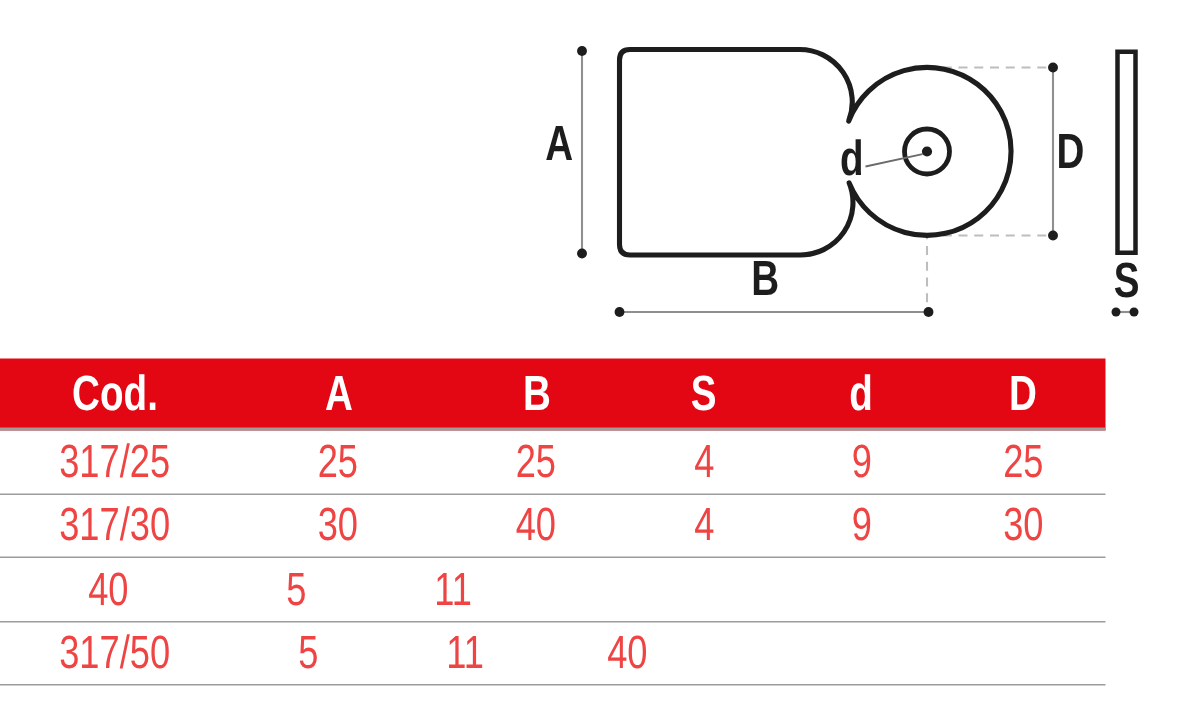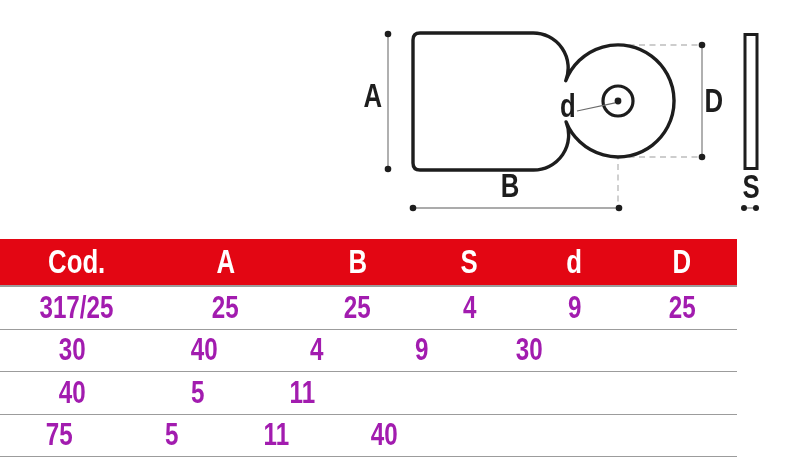--- a/index.html
+++ b/index.html
@@ -13,21 +13,21 @@
 
   
   .spec-table{position:absolute;left:0;top:239px;width:737px;}
   .thead{display:flex;height:46px;background:#e30613;border-bottom:2px solid #9c9c9c;
          align-items:center;}
   .tr{display:flex;height:41.5px;border-bottom:1.5px solid #9c9c9c;align-items:center;}
   .th,.td{text-align:center;overflow:visible;}
   .c0{width:153px;text-align:center;} .c1{width:145px;} .c2{width:119px;}
   .c3{width:105px;} .c4{width:105px;} .c5{width:110px;}
   .th{color:#ffffff;font-size:33px;font-weight:bold;}
-  .td{color:#a21caf;font-size:31px;font-weight:bold;}
+  .td{color:#ef4444;font-size:31px;font-weight:normal;}
   .cond{display:inline-block;transform:scaleX(0.78);transform-origin:50% 50%;
         white-space:nowrap;line-height:1;}
 </style>
 </head>
 <body>
 
 <div class="canvas">
 
   <svg class="diagram" viewBox="0 0 800 232">
 
@@ -96,34 +96,35 @@
     <div class="tr">
       <div class="td c0"><span class="cond">317/25</span></div>
       <div class="td c1"><span class="cond">25</span></div>
       <div class="td c2"><span class="cond">25</span></div>
       <div class="td c3"><span class="cond">4</span></div>
       <div class="td c4"><span class="cond">9</span></div>
       <div class="td c5"><span class="cond">25</span></div>
     </div>
 
     <div class="tr">
+      <div class="td c0"><span class="cond">317/30</span></div>
       <div class="td c1"><span class="cond">30</span></div>
       <div class="td c2"><span class="cond">40</span></div>
       <div class="td c3"><span class="cond">4</span></div>
       <div class="td c4"><span class="cond">9</span></div>
       <div class="td c5"><span class="cond">30</span></div>
     </div>
 
     <div class="tr">
       <div class="td c1"><span class="cond">40</span></div>
       <div class="td c3"><span class="cond">5</span></div>
       <div class="td c4"><span class="cond">11</span></div>
     </div>
 
     <div class="tr">
-      <div class="td c2"><span class="cond">75</span></div>
+      <div class="td c0"><span class="cond">317/50</span></div>
       <div class="td c3"><span class="cond">5</span></div>
       <div class="td c4"><span class="cond">11</span></div>
       <div class="td c5"><span class="cond">40</span></div>
     </div>
   </div>
 
 </div>
 
 </body></html>

